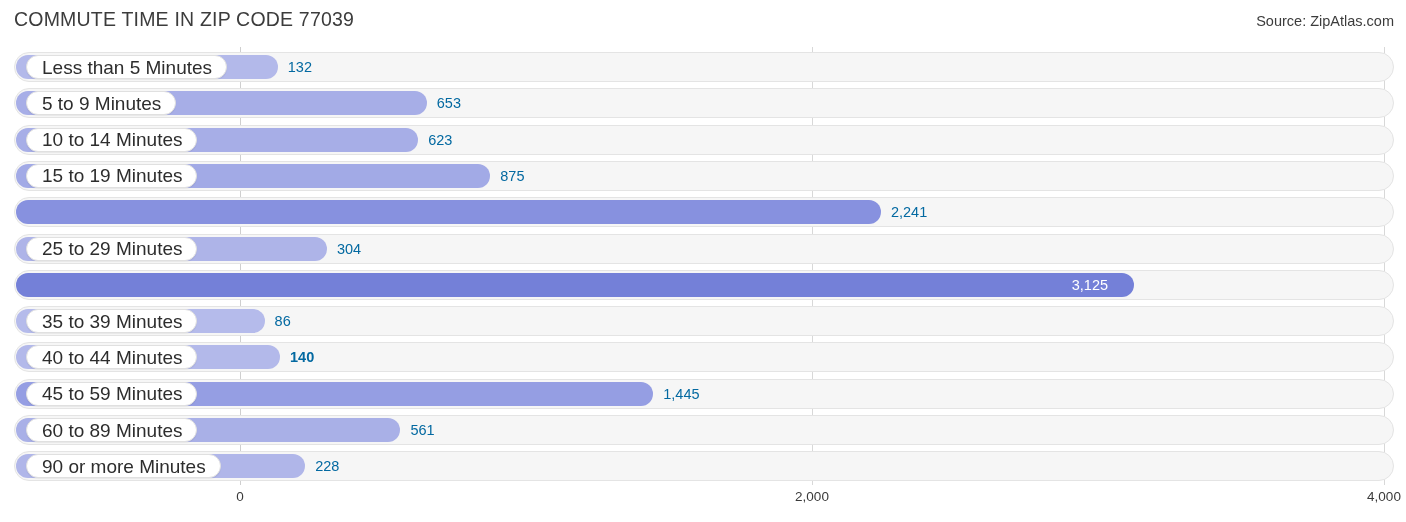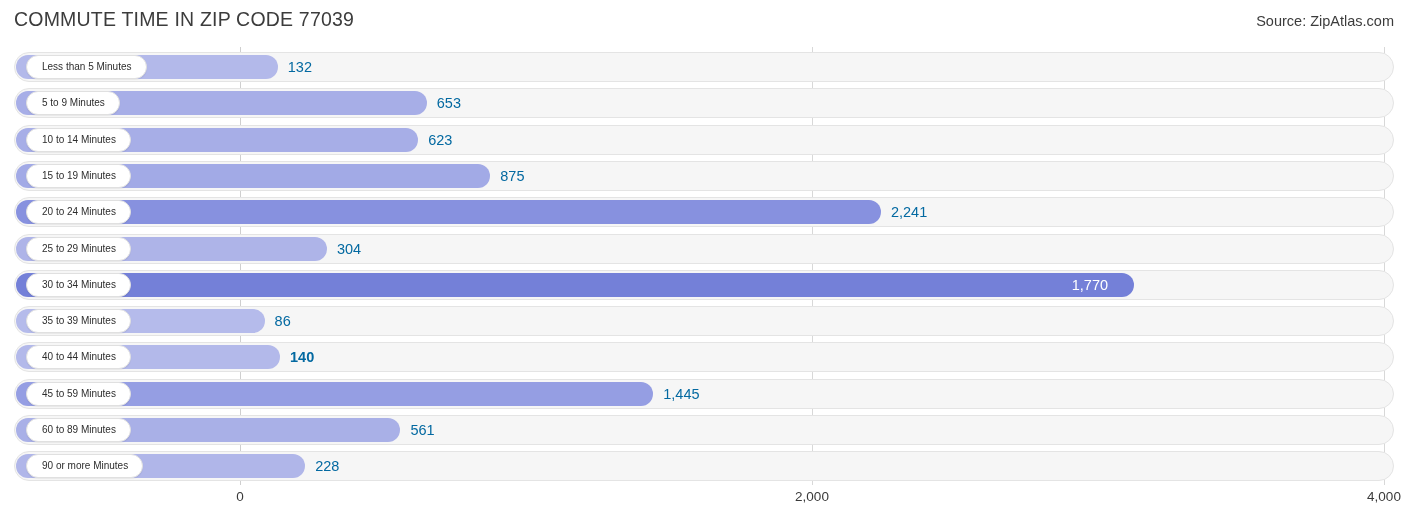--- a/index.html
+++ b/index.html
@@ -89,21 +89,21 @@
     background: #ffffff;
     border: 1px solid #e0e0e0;
     border-radius: 12px;
     display: flex;
     align-items: center;
     padding: 0 14px 0 15px;
     white-space: nowrap;
     box-shadow: 0 1px 1px rgba(0,0,0,0.06);
   }
   .bar-label-pill span {
-    font-size: 10px;
+    font-size: 19px;
     color: #2d2d2d;
     line-height: 1;
   }
   .bar-value-outside {
     position: absolute;
     top: 3px;
     height: 24px;
     display: flex;
     align-items: center;
     font-size: 14.5px;
@@ -179,40 +179,34 @@
         <div class="bar-track"></div>
         <div class="bar-fill" style="width: 474.25px; background: rgb(162, 170, 230);"></div>
         <div class="bar-label-pill">
           <span>15 to 19 Minutes</span>
         </div>
         <div class="bar-value-outside" style="left: 486.25px;">875</div>
       </div>
       <div class="bar-row" style="top: 150.2px;">
         <div class="bar-track"></div>
         <div class="bar-fill" style="width: 864.926px; background: rgb(135, 145, 223);"></div>
-        <div class="bar-label-pill">
-          <span>20 to 24 Minutes</span>
-        </div>
         <div class="bar-value-outside" style="left: 876.926px;">2,241</div>
       </div>
       <div class="bar-row" style="top: 186.5px;">
         <div class="bar-track"></div>
         <div class="bar-fill" style="width: 310.944px; background: rgb(174, 180, 232);"></div>
         <div class="bar-label-pill">
           <span>25 to 29 Minutes</span>
         </div>
         <div class="bar-value-outside" style="left: 322.944px;">304</div>
       </div>
       <div class="bar-row" style="top: 222.8px;">
         <div class="bar-track"></div>
         <div class="bar-fill" style="width: 1117.75px; background: rgb(116, 128, 216);"></div>
-        <div class="bar-label-pill">
-          <span>30 to 34 Minutes</span>
-        </div>
-        <div class="bar-value-inside" style="left: 1057.75px;">1,770</div>
+        <div class="bar-value-inside" style="left: 1057.75px;">3,125</div>
       </div>
       <div class="bar-row" style="top: 259.1px;">
         <div class="bar-track"></div>
         <div class="bar-fill" style="width: 248.596px; background: rgb(181, 187, 235);"></div>
         <div class="bar-label-pill">
           <span>35 to 39 Minutes</span>
         </div>
         <div class="bar-value-outside" style="left: 260.596px;">86</div>
       </div>
       <div class="bar-row" style="top: 295.4px;">

